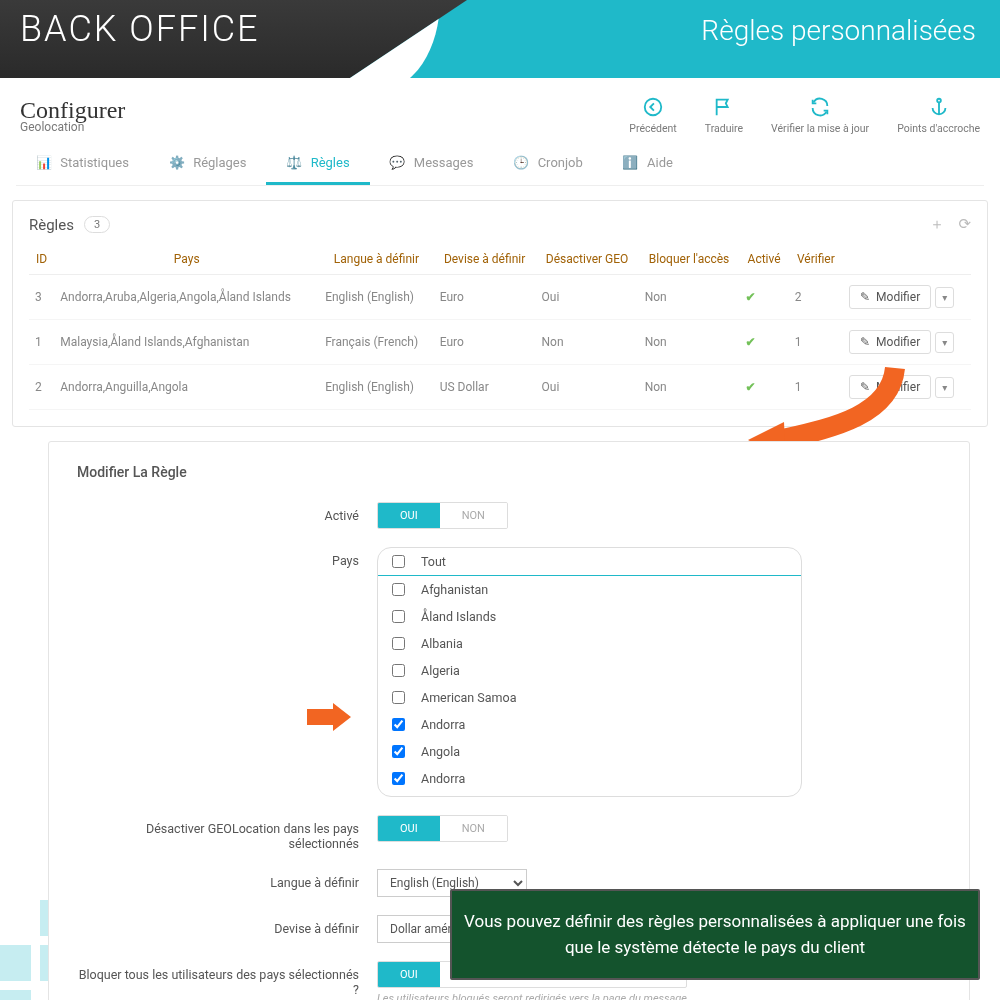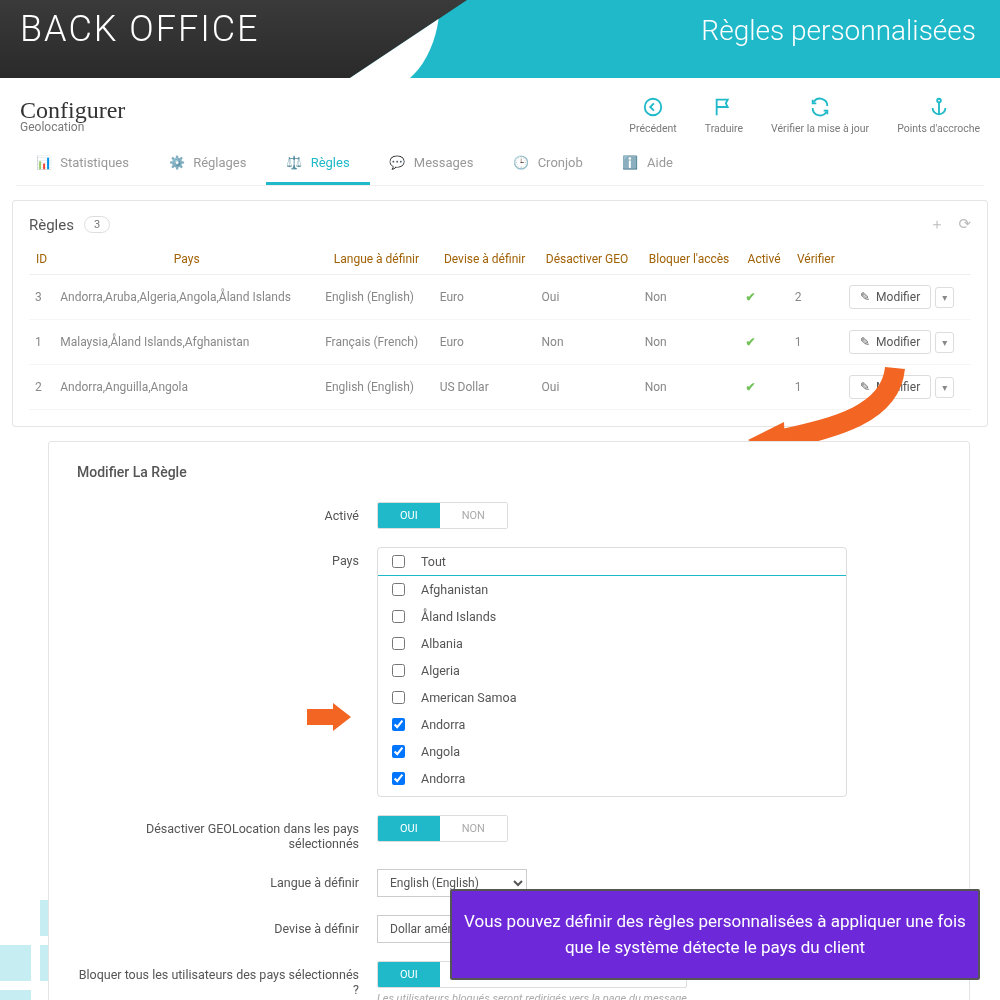--- a/index.html
+++ b/index.html
@@ -30,29 +30,29 @@
   .check{color:#73c159;font-weight:bold}
   .btn-mod{display:inline-flex;align-items:center;gap:6px;border:1px solid #ddd;background:#fff;border-radius:3px;padding:4px 10px;font-size:12px;color:#555;cursor:pointer}
   .btn-caret{border:1px solid #ddd;background:#fff;border-radius:3px;padding:4px 6px;font-size:10px;color:#888;cursor:pointer;margin-left:4px}
   .editpanel{margin:0 30px 0 48px;border:1px solid #e4e4e4;border-radius:3px;padding:22px 28px 14px;background:#fff;position:relative}
   .editpanel h3{font-size:14px;color:#555;font-weight:500;margin-bottom:22px}
   .frow{display:flex;align-items:flex-start;margin-bottom:18px}
   .frow .flabel{width:300px;text-align:right;padding-right:18px;font-size:12.5px;color:#555;padding-top:6px}
   .toggle{display:flex;border:1px solid #ddd;border-radius:2px;overflow:hidden;font-size:11px}
   .toggle span{padding:6px 22px;background:#fff;color:#aaa;cursor:pointer}
   .toggle span.on{background:#1fb9c9;color:#fff}
-  .countrybox{width:470px;border:1px solid #ddd;border-radius:4px;height:250px;overflow-y:auto;font-size:12.5px}
+  .countrybox{width:425px;border:1px solid #ddd;border-radius:14px;height:250px;overflow-y:auto;font-size:12.5px}
   .countrybox .opt{display:flex;align-items:center;gap:16px;padding:6px 14px;color:#555;cursor:pointer}
   .countrybox .opt.first{border-bottom:1px solid #1fb9c9}
   .countrybox input[type=checkbox]{width:13px;height:13px}
   .sel{border:1px solid #ccc;padding:5px 8px;font-size:12px;color:#555;min-width:150px;background:#fff}
   .hint{font-size:11px;color:#aaa;font-style:italic;margin-top:4px}
   .arrow-big{position:absolute;right:80px;top:360px;pointer-events:none}
   .arrow-right{position:absolute;color:#f26522}
-  .callout{position:absolute;right:20px;bottom:20px;width:530px;background:#6d28d9;color:#fff;border:2px solid #555;padding:18px 8px;font-size:17px;text-align:center;line-height:1.5;border-radius:2px}
+  .callout{position:absolute;right:20px;bottom:20px;width:530px;background:#14532d;color:#fff;border:2px solid #555;padding:18px 8px;font-size:17px;text-align:center;line-height:1.5;border-radius:2px}
   .bg-deco{position:absolute;left:-20px;bottom:-20px;width:300px;height:300px;opacity:.25;pointer-events:none}
   .bg-deco2{position:absolute;right:-40px;bottom:150px;width:260px;height:260px;opacity:.18;pointer-events:none}
   .icon{display:inline-block;vertical-align:middle}
 </style>
 </head>
 <body>
 
 <svg class="bg-deco" viewBox="0 0 200 200">
   <g fill="#1fb9c9">
       <rect x="10" y="150" width="24" height="24"></rect>

